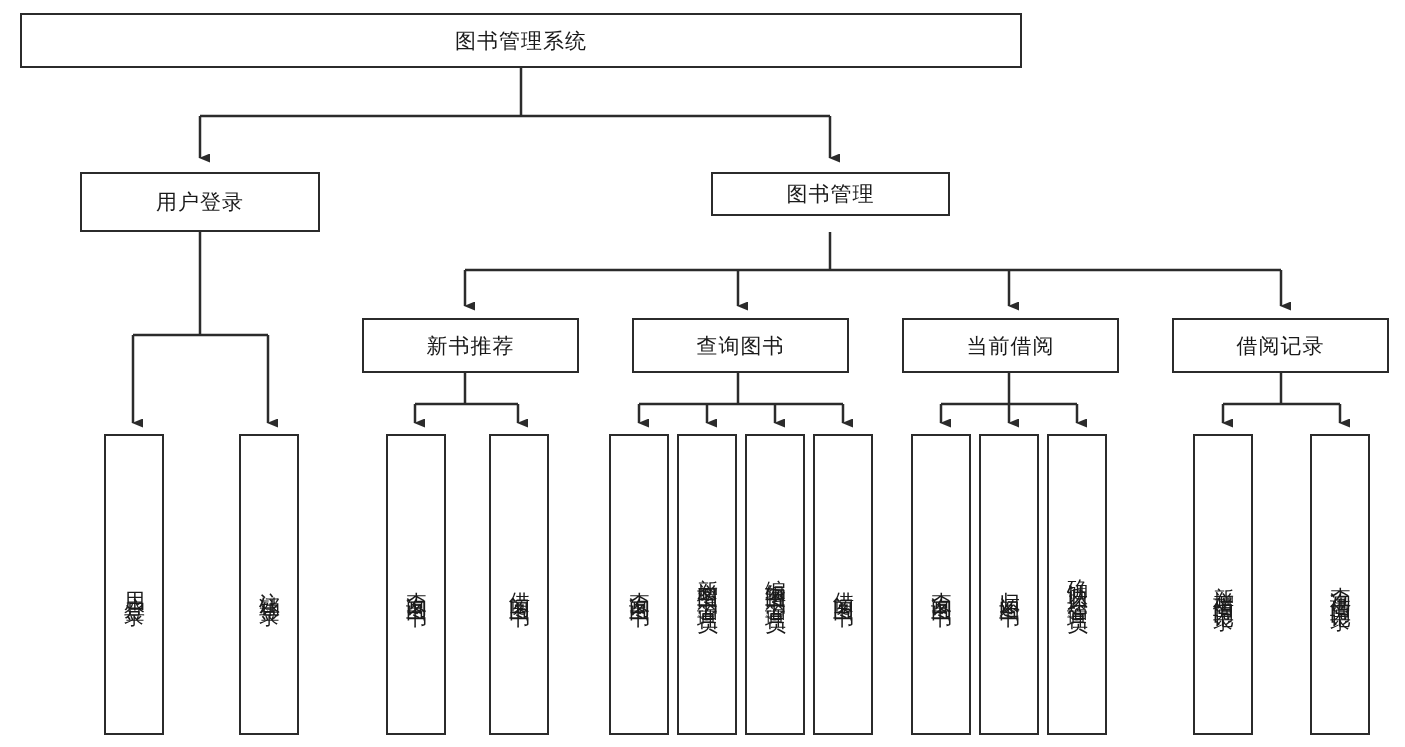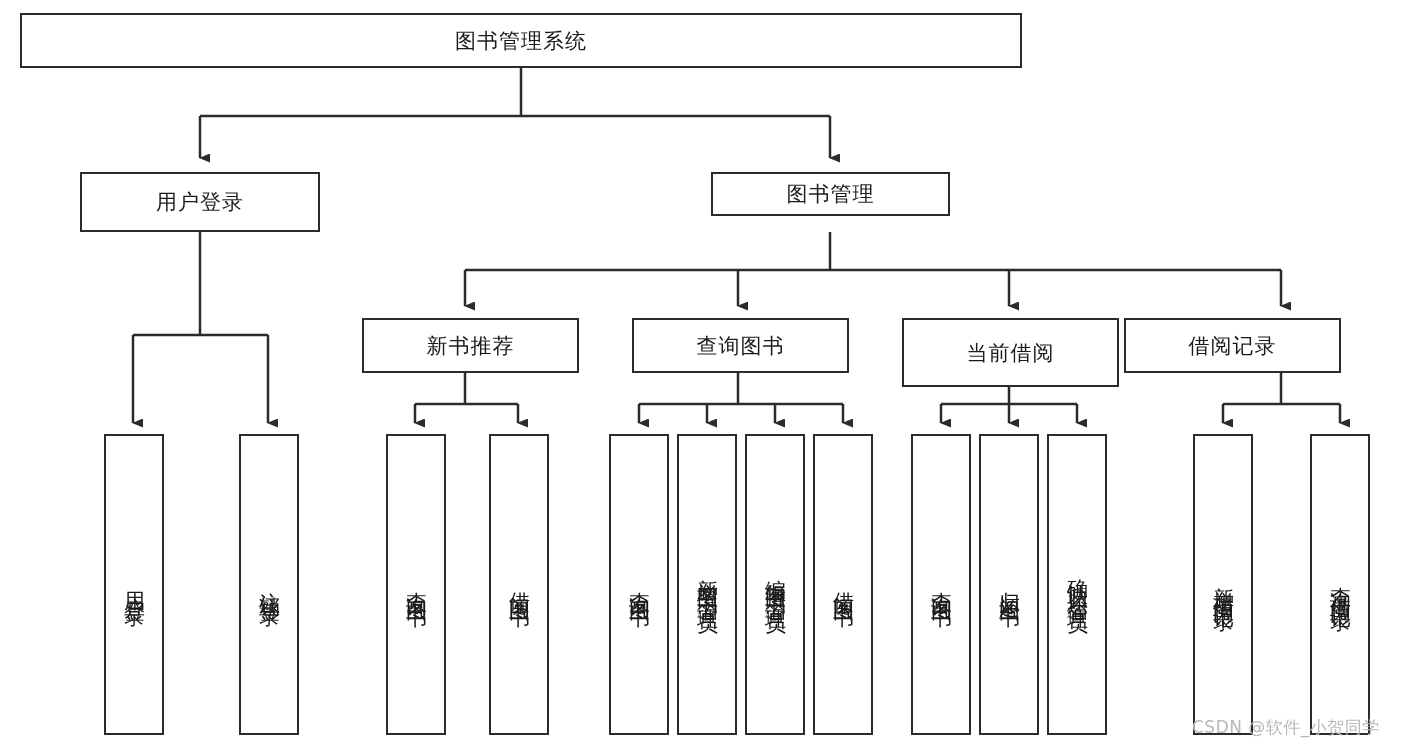--- a/index.html
+++ b/index.html
@@ -135,24 +135,24 @@
   <div class="node node-l2" style="left:711px; top:172px; width:239px; height:44px;">
     <span>图书管理</span>
   </div>
 
   <div class="node node-l3" style="left:362px; top:318px; width:217px; height:55px;">
     <span>新书推荐</span>
   </div>
   <div class="node node-l3" style="left:632px; top:318px; width:217px; height:55px;">
     <span>查询图书</span>
   </div>
-  <div class="node node-l3" style="left:902px; top:318px; width:217px; height:69px;">
+  <div class="node node-l3" style="left:902px; top:318px; width:217px; height:55px;">
     <span>当前借阅</span>
   </div>
-  <div class="node node-l3" style="left:1124px; top:318px; width:217px; height:55px;">
+  <div class="node node-l3" style="left:1172px; top:318px; width:217px; height:55px;">
     <span>借阅记录</span>
   </div>
 
   <div class="node node-leaf" style="left:104px; top:434px; width:60px; height:301px;">
     <span class="vtext">用户登录</span>
   </div>
   <div class="node node-leaf" style="left:239px; top:434px; width:60px; height:301px;">
     <span class="vtext">注销登录</span>
   </div>
 
@@ -186,15 +186,14 @@
     <span class="vtext">确认归还（管理员）</span>
   </div>
 
   <div class="node node-leaf" style="left:1193px; top:434px; width:60px; height:301px;">
     <span class="vtext">新增借阅记录</span>
   </div>
   <div class="node node-leaf" style="left:1310px; top:434px; width:60px; height:301px;">
     <span class="vtext">查询借阅记录</span>
   </div>
 
-  <div class="watermark" style="left:1192px; top:716px;">CSDN @软件_小贺同学</div>
 
 </div>
 
 </body></html>

